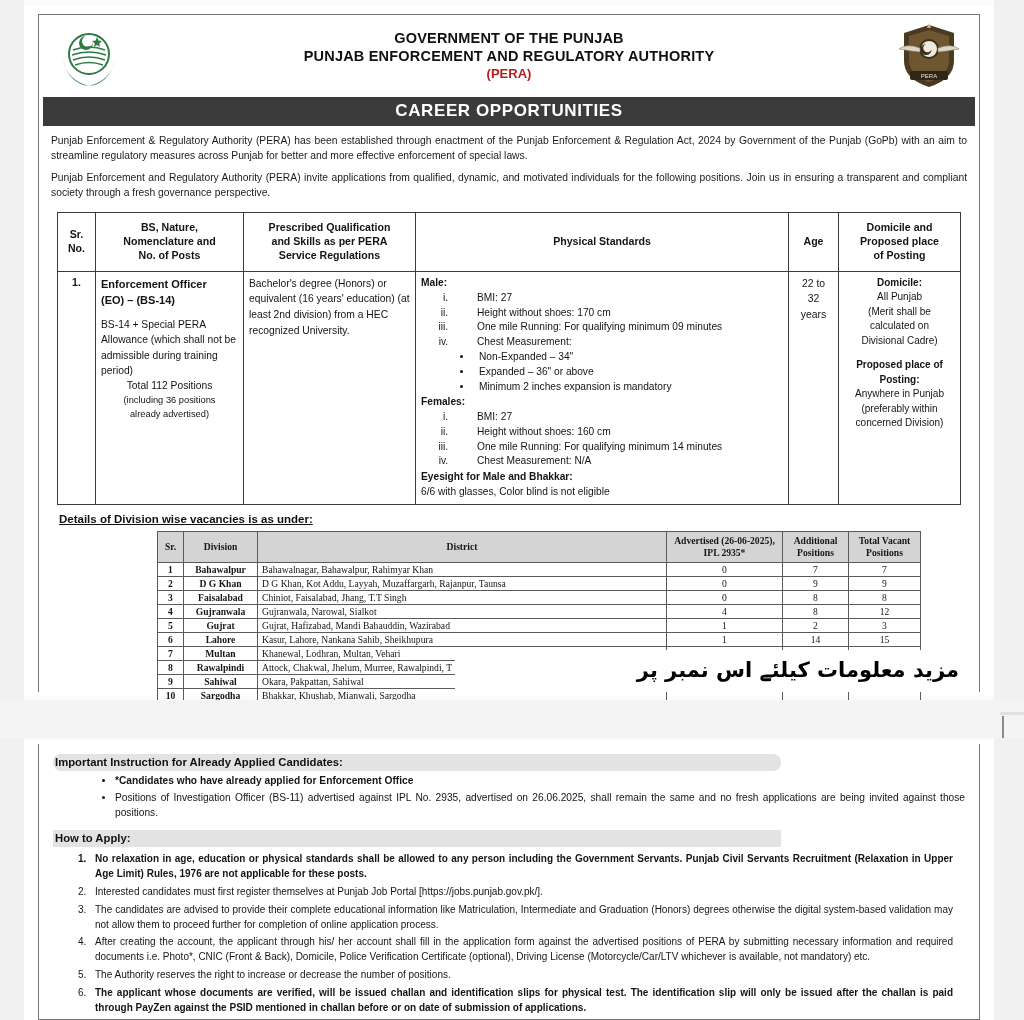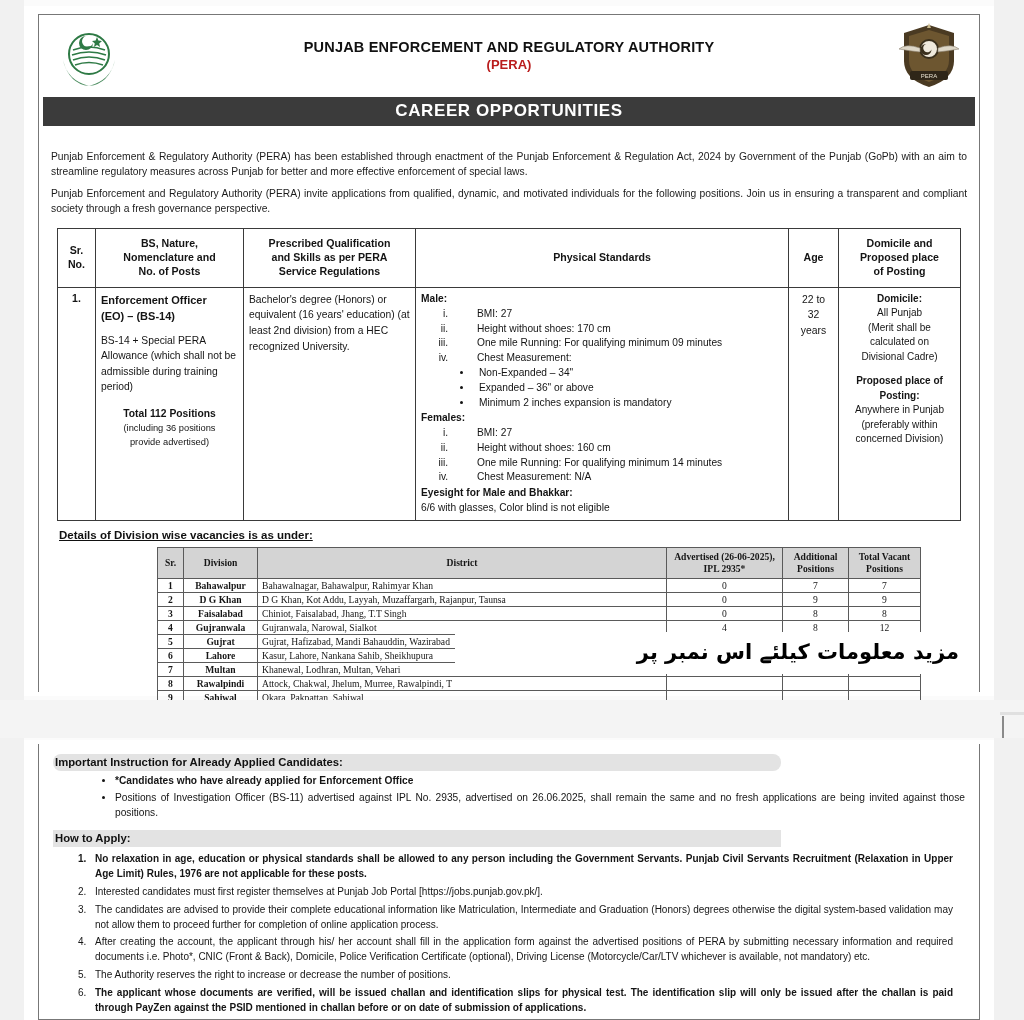--- a/index.html
+++ b/index.html
@@ -79,21 +79,21 @@
     text-align:center;
     font-size: 17px;
     font-weight: bold;
     letter-spacing: .6px;
     padding: 4px 0 5px 0;
     margin: 0 4px;
   }
 
   
   .intro {
-    padding: 24px 12px 4px 12px;
+    padding: 8px 12px 4px 12px;
     font-size: 10.3px;
     color:#1b1b1b;
     line-height: 1.42;
     text-align: justify;
   }
   .intro p { margin: 0 0 8px 0; }
 
   
   .main-table-wrap { padding: 0 18px 0 18px; }
   table.main {
@@ -119,21 +119,21 @@
   .c-post { width: 148px; }
   .c-qual { width: 172px; }
   .c-phys { width: auto; }
   .c-age  { width: 50px; }
   .c-dom  { width: 122px; }
 
   td.sr  { text-align:center; font-size:10.5px; vertical-align: middle; font-weight:bold; }
   td.post { text-align:center; font-size:10.3px; line-height:1.5; }
   td.post .title { font-weight:bold; font-size:11px; text-align:left; }
   td.post .allow { text-align:left; margin-top:8px; }
-  td.post .total { font-weight:bold; margin-top:12px; }
+  td.post .total { font-weight:normal; margin-top:0; }
   td.post .total-sub { font-size:9.3px; }
 
   td.qual { font-size:10.3px; line-height:1.52; vertical-align: middle; margin-left: 6px; }
   td.age  { text-align:center; font-size:10.4px; vertical-align: middle; line-height:1.5; }
   td.dom  { text-align:center; font-size:10px; line-height:1.45; vertical-align: middle; }
   td.dom .b { font-weight:bold; }
   td.dom .blk2 { margin-top: 10px; }
 
   td.phys { font-size:10.2px; line-height:1.46; }
   .phys-head { font-weight:bold; }
@@ -185,21 +185,21 @@
     background:#d4d4d4;
     text-align:center;
     font-weight:bold;
     padding: 2px;
   }
 
   
   .urdu-overlay {
     position:absolute;
     left: 455px;
-    top: 632px;
+    top: 650px;
     width: 500px;
     z-index: 40;
     background: #ffffff;
     padding: 6px 4px 8px 4px;
     text-align: right;
     direction: rtl;
     color:#000;
     font-family: "DejaVu Sans", sans-serif;
     font-size: 21px;
     font-weight: bold;
@@ -264,20 +264,21 @@
             <path d="M20 40 q16 -6 32 0" stroke="#2e7a45" stroke-width="1.6" fill="none"></path>
             <path d="M22 45 q14 -5 28 0" stroke="#2e7a45" stroke-width="1.6" fill="none"></path>
             <path d="M33 16 a7 7 0 1 0 7 7 a5.6 5.6 0 1 1 -7 -7 z" fill="#2e7a45"></path>
             <path d="M44 17 l1.4 3.6 l3.6 .4 l-2.8 2.4 l.9 3.6 l-3.1 -2 l-3.1 2 l.9 -3.6 l-2.8 -2.4 l3.6 -.4 z" fill="#2e7a45"></path>
             <path d="M10 40 q4 20 26 26 q-20 -2 -26 -26 z" fill="#2e7a45" opacity=".85"></path>
             <path d="M62 40 q-4 20 -26 26 q20 -2 26 -26 z" fill="#2e7a45" opacity=".85"></path>
           </svg>
         </div>
 
         <div class="hdr-center">
+          <div class="l1">GOVERNMENT OF THE PUNJAB</div>
           <div class="l2">PUNJAB ENFORCEMENT AND REGULATORY AUTHORITY</div>
           <div class="l3">(PERA)</div>
         </div>
 
         <div class="hdr-logo-right">
           <svg width="66" height="70" viewBox="0 0 66 70">
             <path d="M33 4 L58 12 L58 40 Q58 58 33 66 Q8 58 8 40 L8 12 Z" fill="#4a3a22"></path>
             <path d="M33 9 L53 15 L53 39 Q53 54 33 61 Q13 54 13 39 L13 15 Z" fill="#6d5630"></path>
             <circle cx="33" cy="28" r="9" fill="#efe9dc" stroke="#3a2f1c" stroke-width="2"></circle>
             <path d="M30 23 a5.5 5.5 0 1 0 5.5 5.5 a4.3 4.3 0 1 1 -5.5 -5.5 z" fill="#3a2f1c"></path>
@@ -335,21 +336,21 @@
           <tbody>
             <tr>
               <td class="sr">1.</td>
 
               <td class="post">
                 <div class="title">Enforcement Officer</div>
                 <div class="title">(EO) – (BS-14)</div>
                 <div class="allow">BS-14 + Special PERA Allowance (which shall not be admissible during training period)</div>
                 <div class="total">Total 112 Positions</div>
                 <div class="total-sub">(including 36 positions</div>
-                <div class="total-sub">provide advertised)</div>
+                <div class="total-sub">already advertised)</div>
               </td>
 
               <td class="qual">Bachelor's degree (Honors) or equivalent (16 years' education) (at least 2nd division) from a HEC recognized University.</td>
 
               <td class="phys">
                 <div class="phys-head">Male:</div>
                 <ol class="roman">
                   <li>BMI: 27</li>
                   <li>Height without shoes: 170 cm</li>
                   <li>One mile Running: For qualifying minimum 09 minutes</li>

